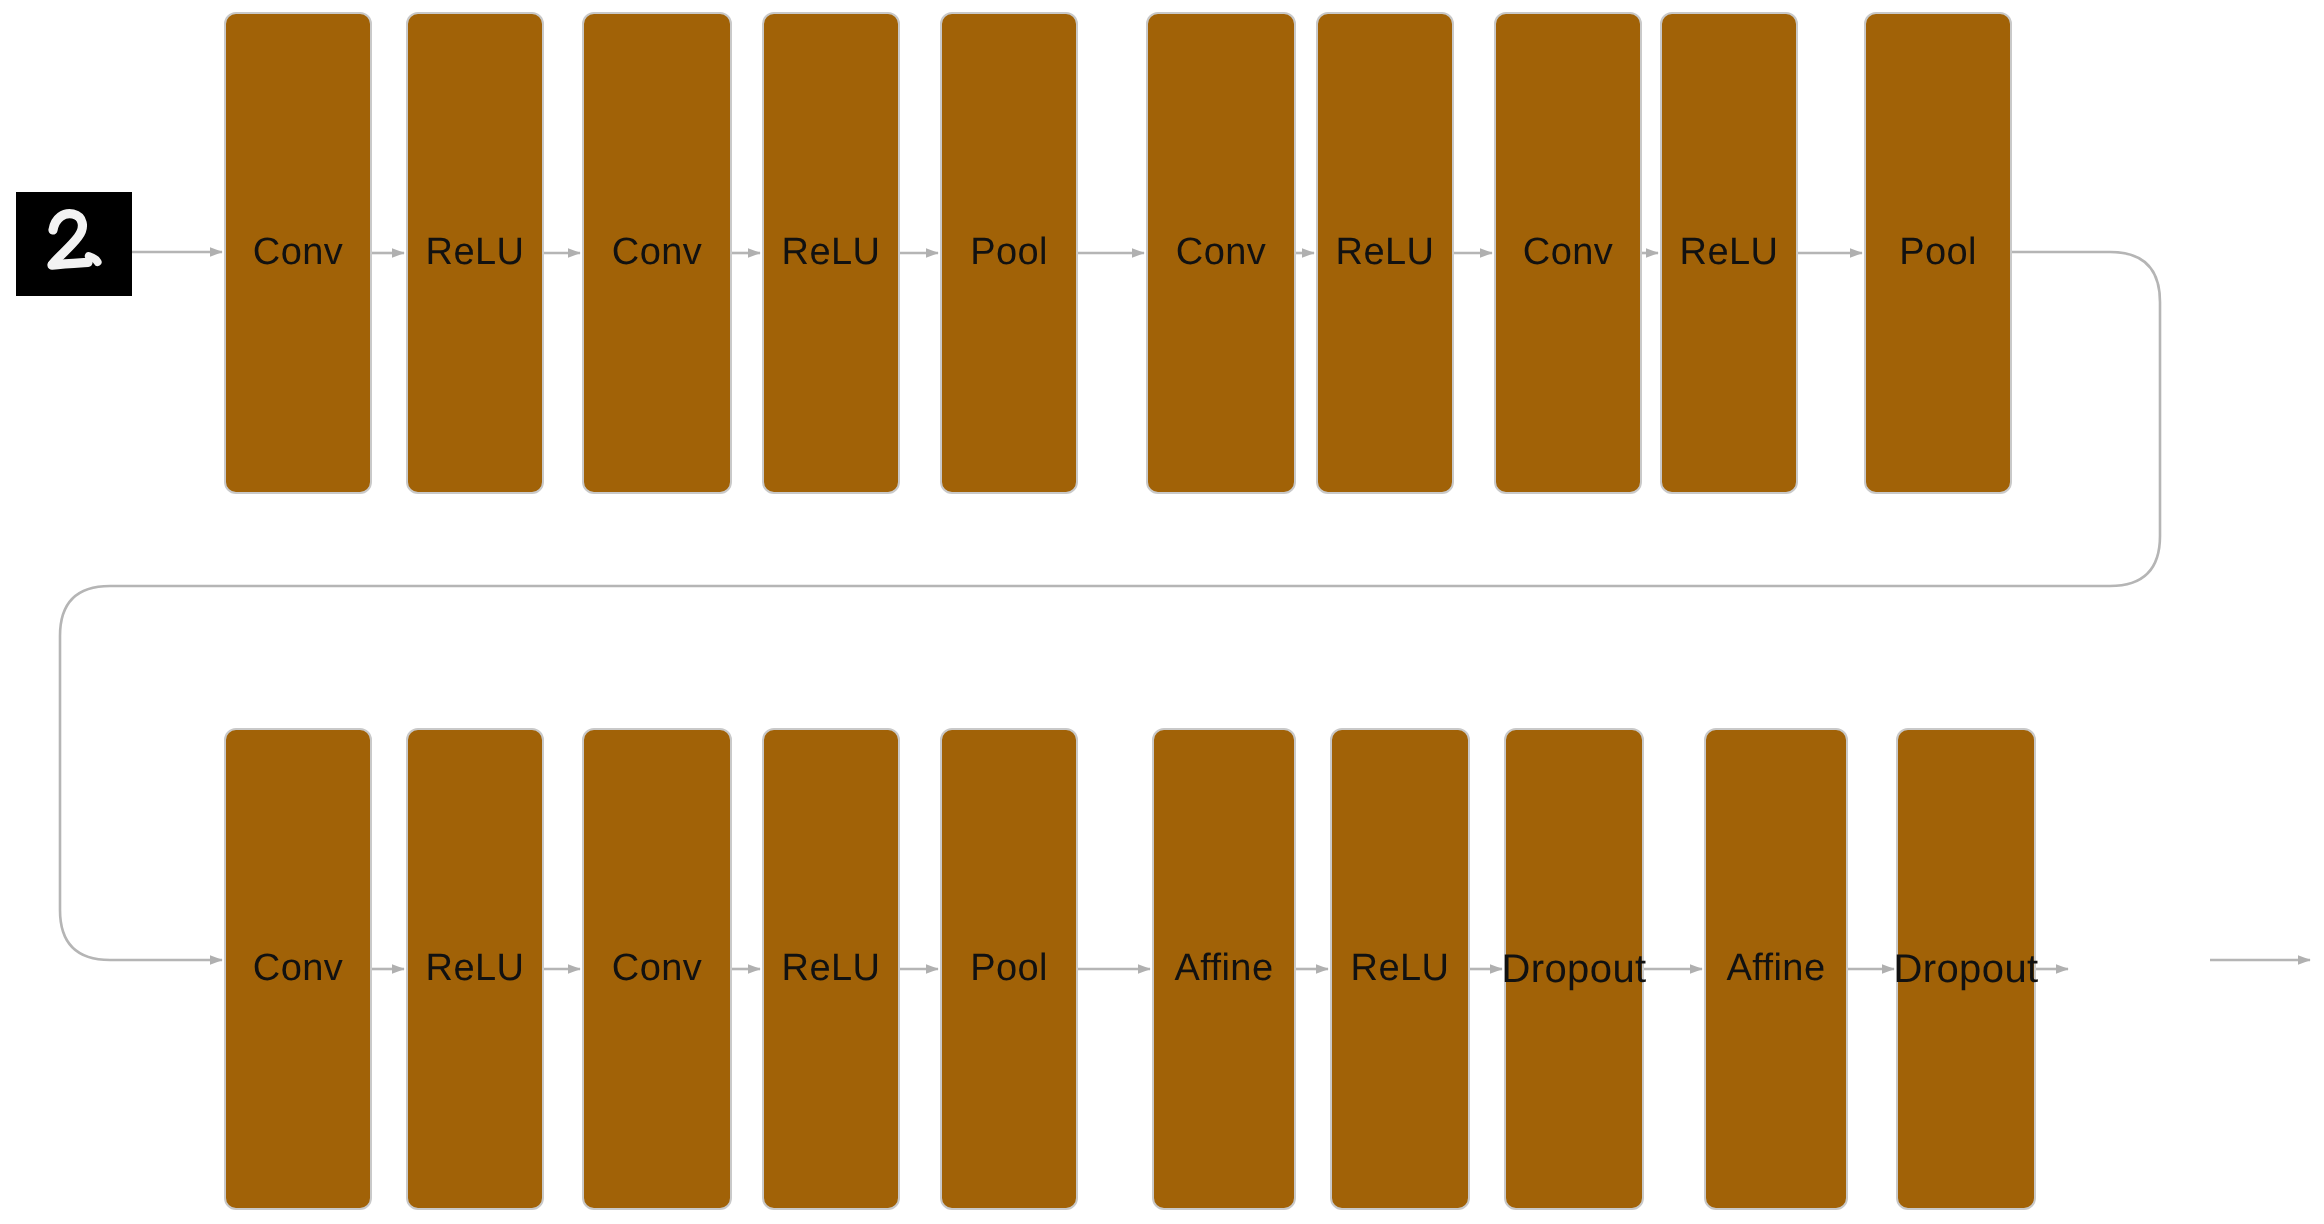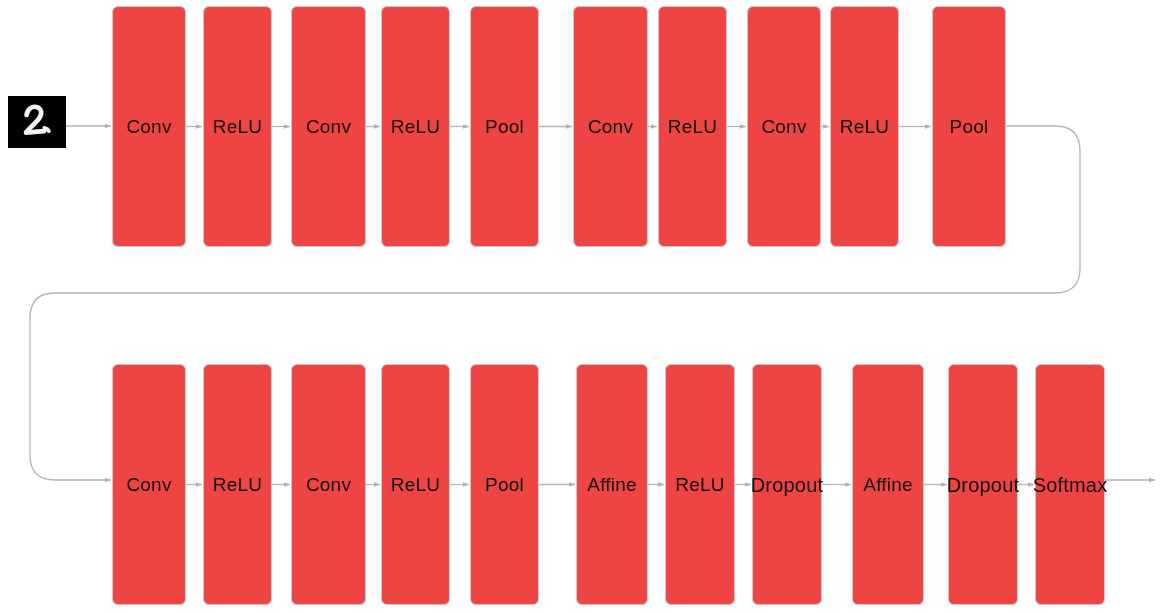--- a/index.html
+++ b/index.html
@@ -23,21 +23,21 @@
     position: absolute;
     left: 0;
     top: 0;
     width: 1162px;
     height: 612px;
     pointer-events: none;
   }
   .layer-box {
     position: absolute;
     box-sizing: border-box;
-    background: #ef4444;
+    background: #a16207;
     border: 1px solid #c9c9c9;
     border-radius: 6px;
     display: flex;
     align-items: center;
     justify-content: center;
   }
   .layer-label {
     color: #111111;
     font-family: "Liberation Sans", sans-serif;
     font-size: 19px;
@@ -158,16 +158,13 @@
     </div>
     <div class="layer-box" style="left: 752px; top: 364px; width: 70px; height: 241px;">
       <span class="layer-label small">Dropout</span>
     </div>
     <div class="layer-box" style="left: 852px; top: 364px; width: 72px; height: 241px;">
       <span class="layer-label">Affine</span>
     </div>
     <div class="layer-box" style="left: 948px; top: 364px; width: 70px; height: 241px;">
       <span class="layer-label small">Dropout</span>
     </div>
-    <div class="layer-box" style="left: 1035px; top: 364px; width: 70px; height: 241px;">
-      <span class="layer-label small">Softmax</span>
-    </div>
   </div>
 
 </body></html>

